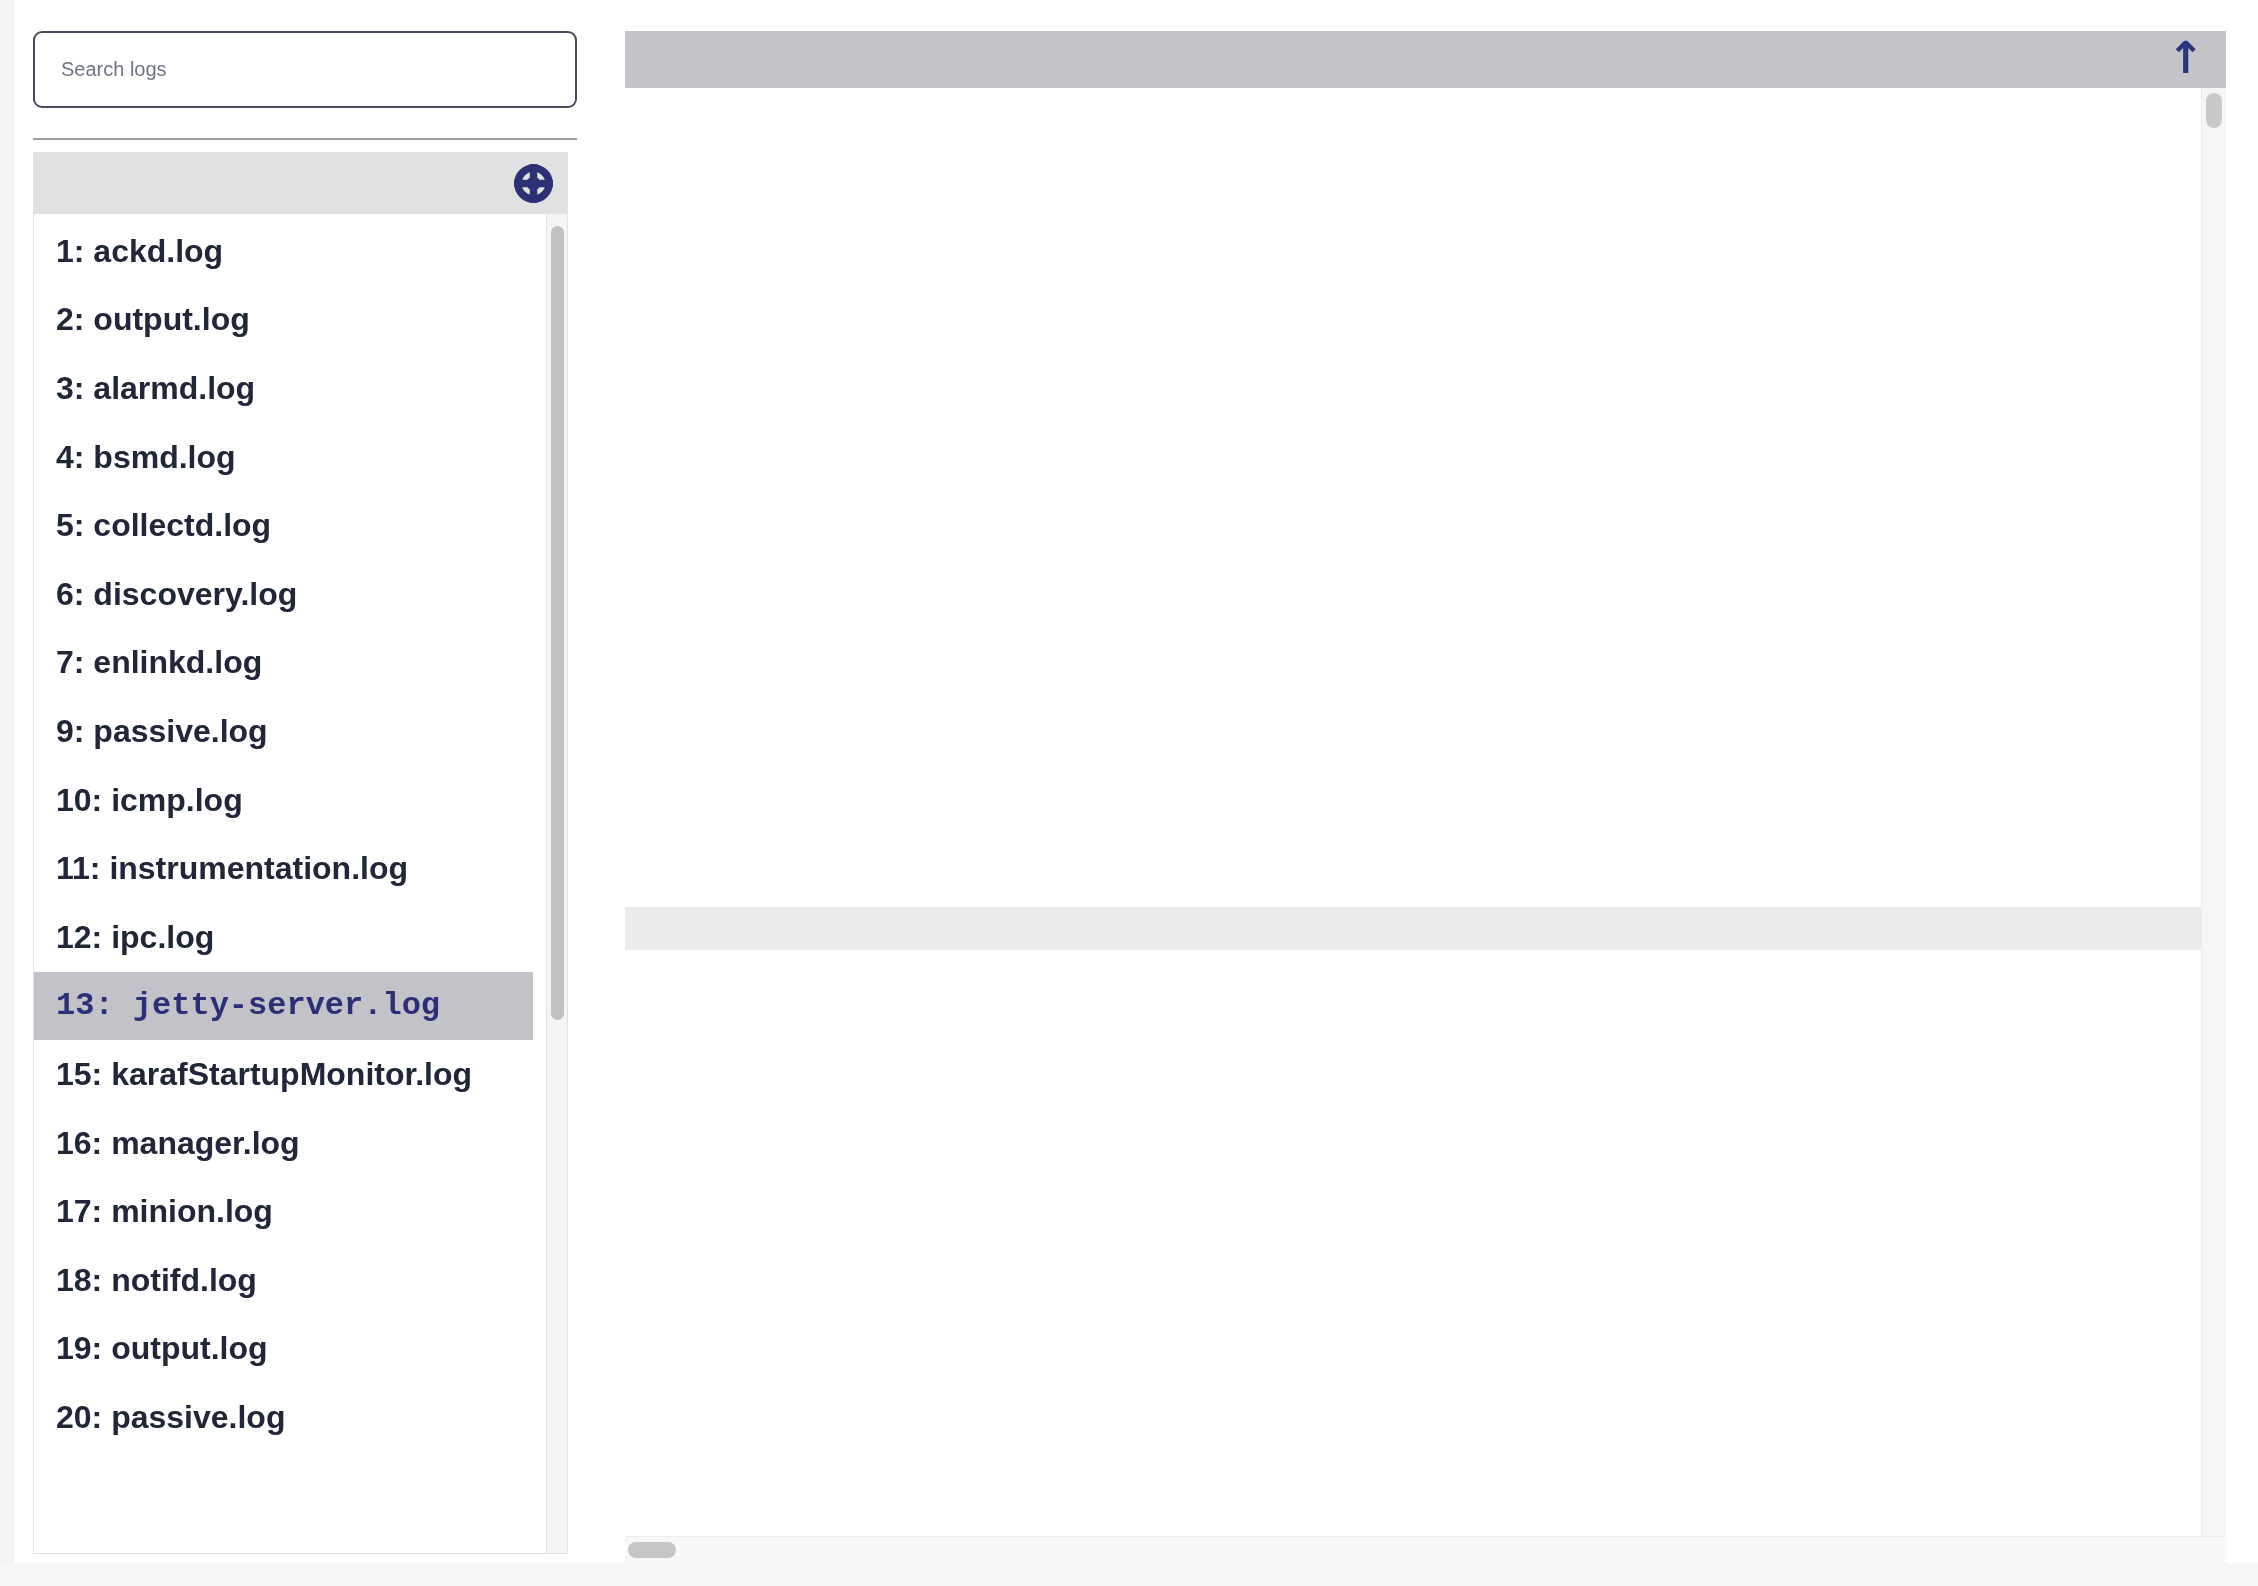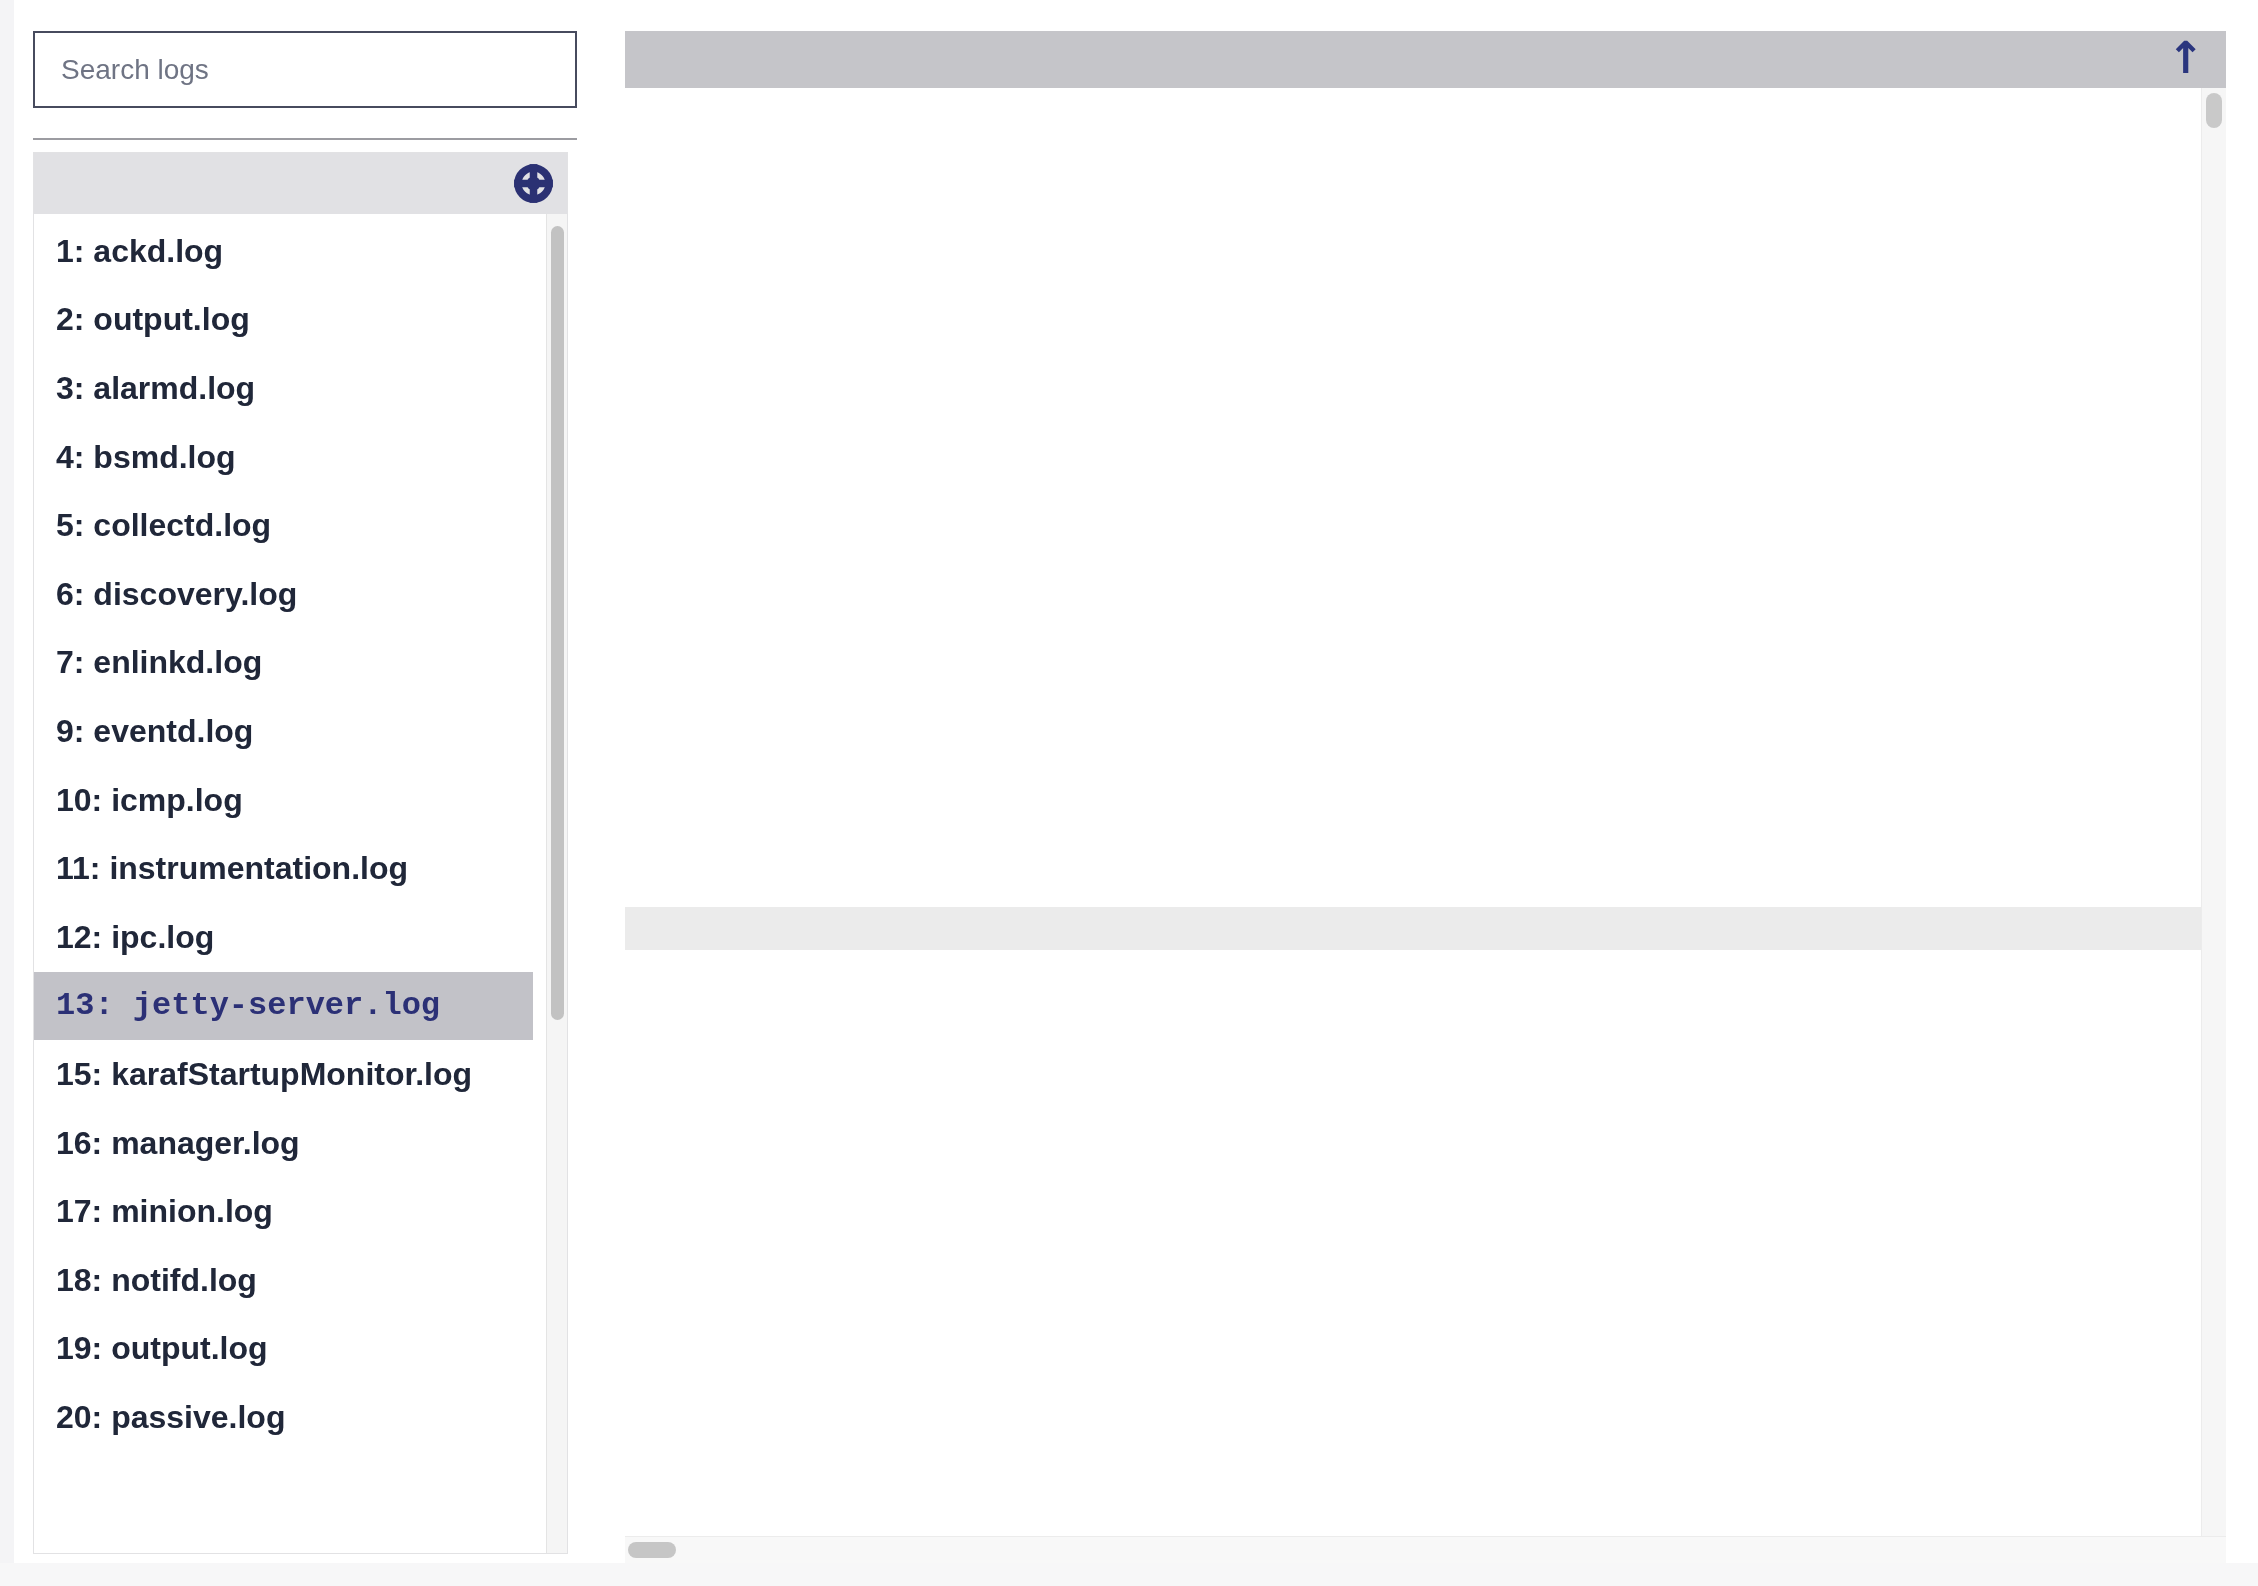--- a/index.html
+++ b/index.html
@@ -15,22 +15,22 @@
     background:#f4f4f6;
   }
   .edge-bottom {
     position:absolute; left:0; top:1563px; width:100%; bottom:0;
     background:#f7f7f8;
   }
 
   
   .search-input {
     position:absolute; left:33px; top:31px; width:544px; height:77px;
-    border:2px solid #474b5e; border-radius:0;
-    padding:12px 26px; font-size:28px; color:#333;
+    border:2px solid #474b5e; border-radius:9px;
+    padding:12px 26px; font-size:20px; color:#333;
     font-family:"Liberation Sans", sans-serif;
     background:#fff; outline:none;
   }
   .search-input::placeholder { color:#6f7484; }
 
   .sidebar-divider {
     position:absolute; left:33px; top:138px; width:544px; height:2px;
     background:#9c9ca1;
   }
 
@@ -145,21 +145,21 @@
       <div class="file-item">
         <span>5: collectd.log</span>
       </div>
       <div class="file-item">
         <span>6: discovery.log</span>
       </div>
       <div class="file-item">
         <span>7: enlinkd.log</span>
       </div>
       <div class="file-item">
-        <span>9: eventd.log</span>
+        <span>9: passive.log</span>
       </div>
       <div class="file-item">
         <span>10: icmp.log</span>
       </div>
       <div class="file-item">
         <span>11: instrumentation.log</span>
       </div>
       <div class="file-item">
         <span>12: ipc.log</span>
       </div>

